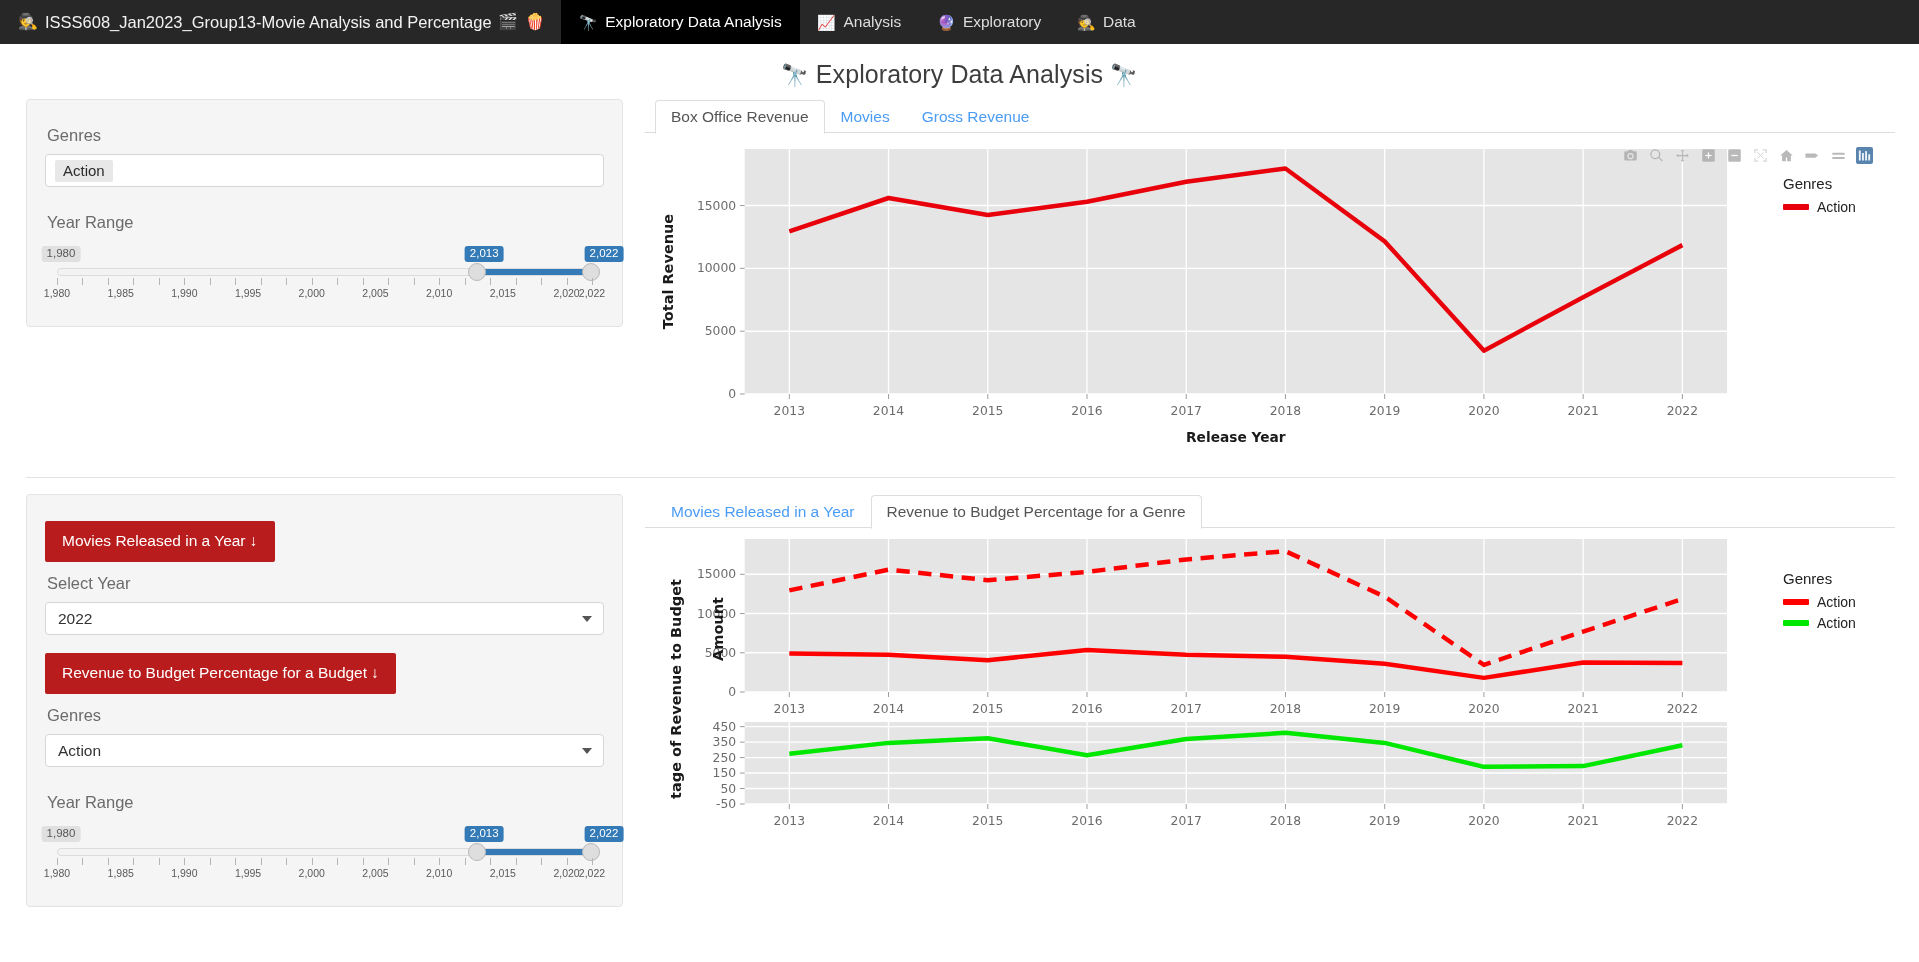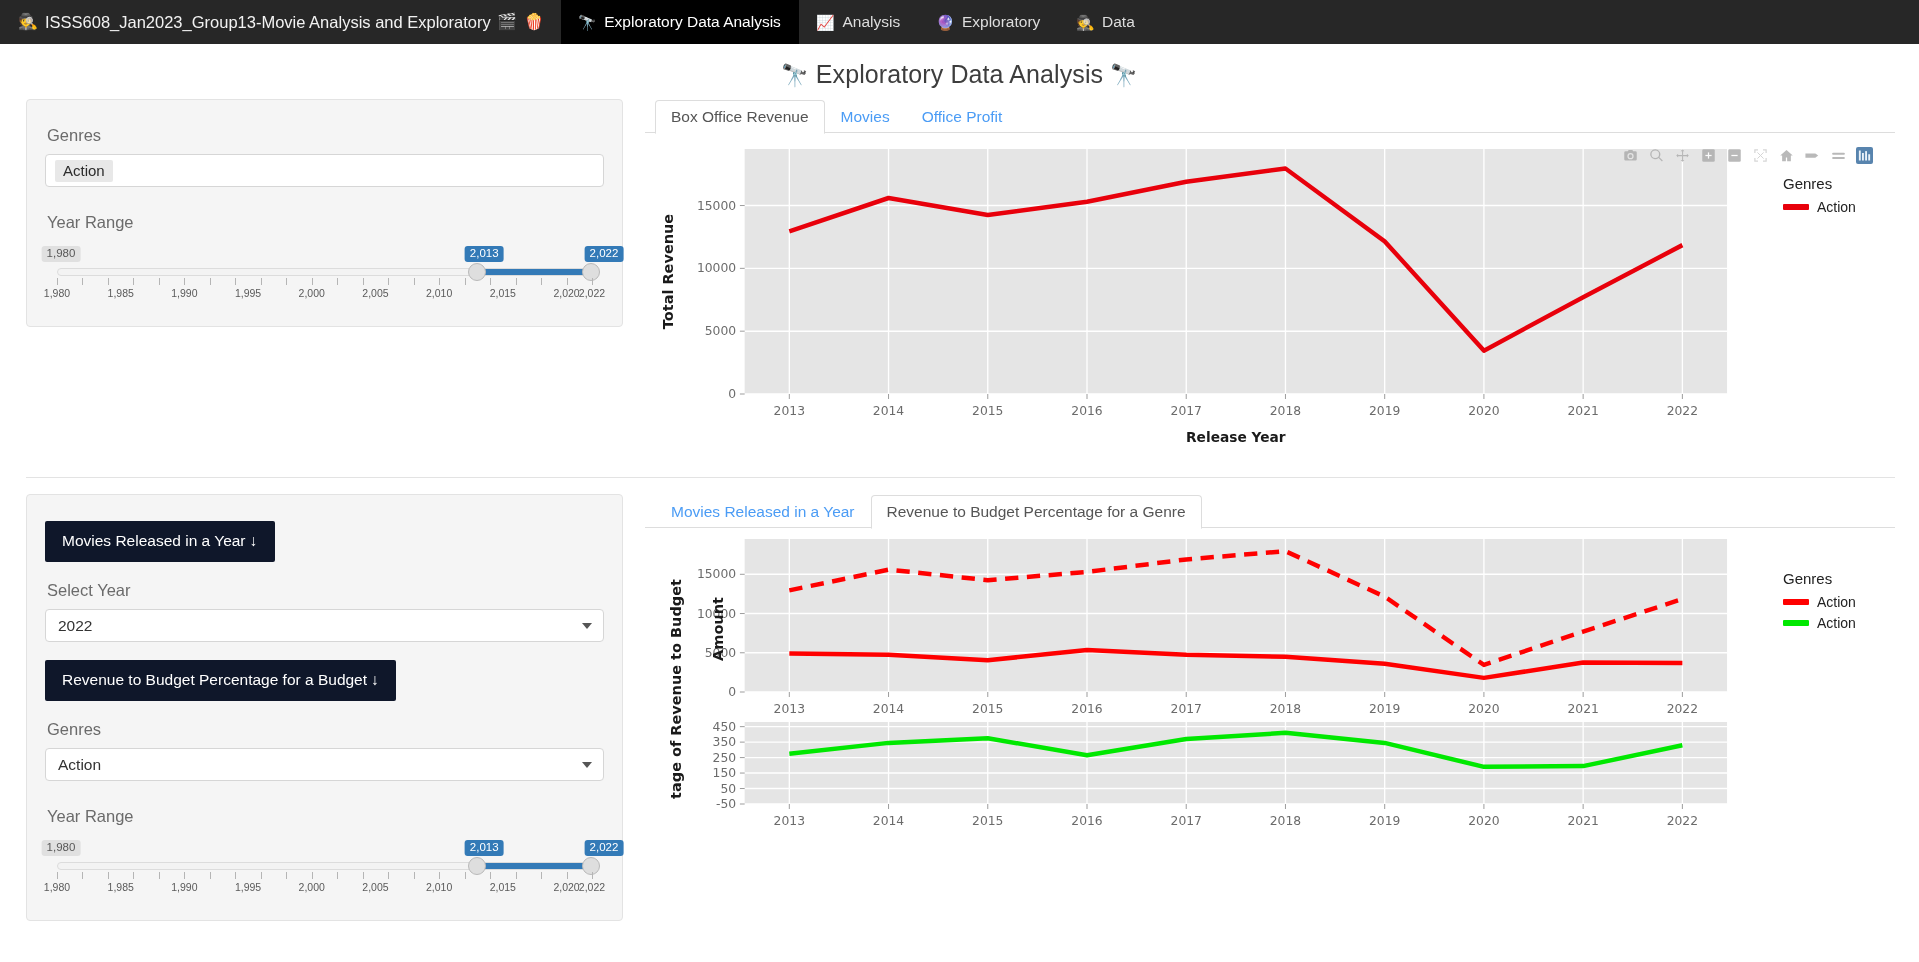--- a/index.html
+++ b/index.html
@@ -167,26 +167,26 @@
   .slider-tick-labels span {
     position: absolute; top: 0;
     font-size: 10.5px; color: #5a5a5a;
     transform: translateX(-50%);
     white-space: nowrap;
   }
 
   
   .dark-btn {
     display: inline-block;
-    background: #0f172a;
+    background: #b91c1c;
     color: #ffffff;
     font-size: 15.5px;
     padding: 11px 17px 12px 17px;
     border-radius: 2px;
-    margin-bottom: 19px;
+    margin-bottom: 12px;
     cursor: pointer;
   }
 
   
   .tabs {
     display: flex;
     align-items: center;
     border-bottom: 1px solid #dddddd;
     padding-left: 10px;
     height: 34px;
@@ -249,21 +249,21 @@
   
   .axtick { font-size: 13px; fill: #6b6b6b; font-family: "DejaVu Sans", sans-serif; }
   .axtitle { font-size: 14.5px; fill: #1a1a1a; font-weight: 700; font-family: "DejaVu Sans", sans-serif; }
 </style>
 </head>
 <body>
 
 <div class="navbar">
   <div class="brand">
     <span class="emoji">🕵</span>
-    <span>ISSS608_Jan2023_Group13-Movie Analysis and Exploratory</span>
+    <span>ISSS608_Jan2023_Group13-Movie Analysis and Percentage</span>
     <span class="emoji">🎬</span>
     <span class="emoji">🍿</span>
   </div>
   <div class="nav-items">
     <div class="nav-item active">
       <span class="emoji">🔭</span>
       <span>Exploratory Data Analysis</span>
     </div>
     <div class="nav-item">
       <span class="emoji">📈</span>
@@ -343,21 +343,21 @@
           <span style="left: 95.2381%;">2,020</span>
           <span style="left: 100%;">2,022</span>
         </div>
     </div>
   </div>
 
   <div class="main-panel">
     <div class="tabs">
       <div class="tab active">Box Office Revenue</div>
       <div class="tab">Movies</div>
-      <div class="tab">Office Profit</div>
+      <div class="tab">Gross Revenue</div>
     </div>
 
     <div class="plot-card">
       <div class="modebar">
         <div class="mb-ic">
             <svg width="15" height="15" viewBox="0 0 24 24" fill="#adadad">
               <path d="M9 3l-1.2 2H4a2 2 0 00-2 2v11a2 2 0 002 2h16a2 2 0 002-2V7a2 2 0 00-2-2h-3.8L15 3H9zm3 5a5 5 0 110 10 5 5 0 010-10zm0 2a3 3 0 100 6 3 3 0 000-6z"></path>
             </svg>
           </div>
         <div class="mb-ic">

